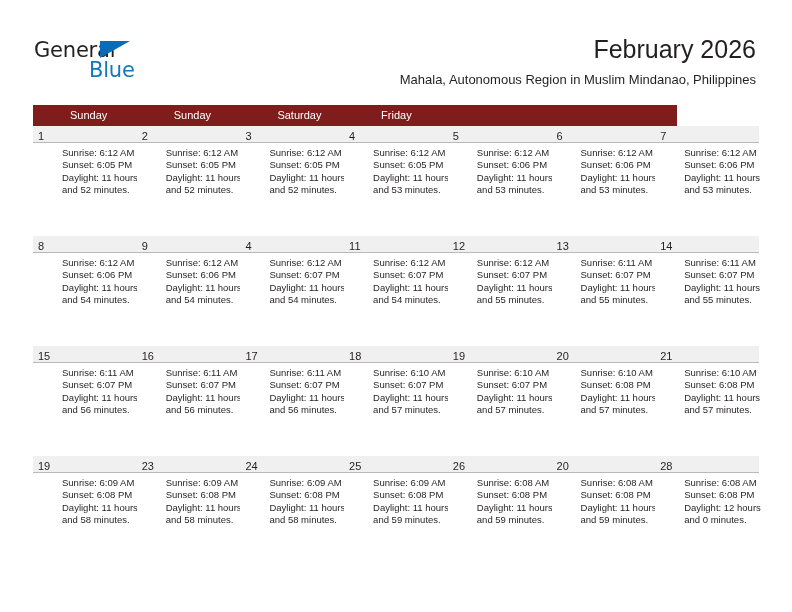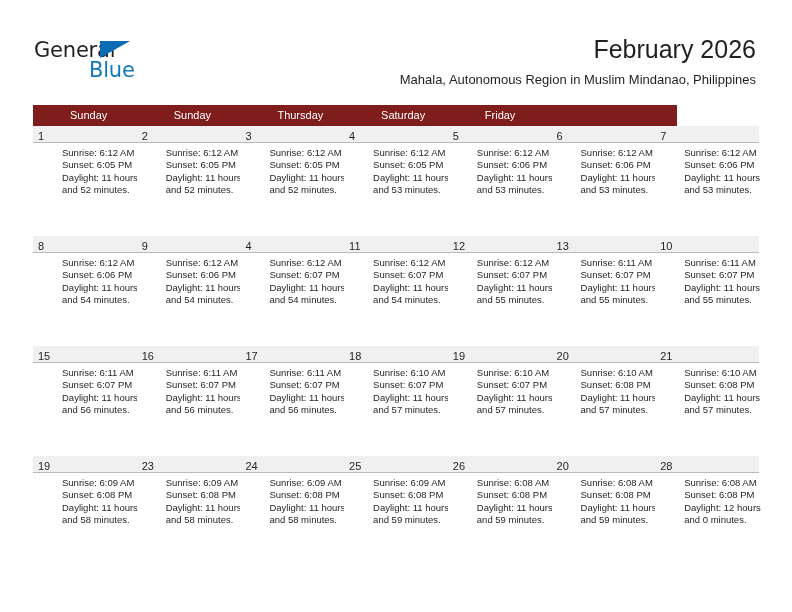--- a/index.html
+++ b/index.html
@@ -158,21 +158,20 @@
       <div class="cal-subtitle">Mahala, Autonomous Region in Muslim Mindanao, Philippines</div>
     </div>
 
   </div>
 
   <div class="calendar">
 
     <div class="dow-row">
       <div class="dow-cell">Sunday</div>
       <div class="dow-cell">Sunday</div>
-      <div class="dow-cell">Thursday</div>
       <div class="dow-cell">Saturday</div>
       <div class="dow-cell">Friday</div>
     </div>
 
     <div class="week-row">
       <div class="day-cell">
         <div class="day-number-bar"><span class="day-number">1</span></div>
         <div class="day-body">
           <div class="day-line">Sunrise: 6:12 AM</div>
           <div class="day-line">Sunset: 6:05 PM</div>
@@ -285,21 +284,21 @@
       <div class="day-cell">
         <div class="day-number-bar"><span class="day-number">13</span></div>
         <div class="day-body">
           <div class="day-line">Sunrise: 6:11 AM</div>
           <div class="day-line">Sunset: 6:07 PM</div>
           <div class="day-line">Daylight: 11 hours</div>
           <div class="day-line">and 55 minutes.</div>
         </div>
       </div>
       <div class="day-cell">
-        <div class="day-number-bar"><span class="day-number">10</span></div>
+        <div class="day-number-bar"><span class="day-number">14</span></div>
         <div class="day-body">
           <div class="day-line">Sunrise: 6:11 AM</div>
           <div class="day-line">Sunset: 6:07 PM</div>
           <div class="day-line">Daylight: 11 hours</div>
           <div class="day-line">and 55 minutes.</div>
         </div>
       </div>
     </div>
 
     <div class="week-row">

